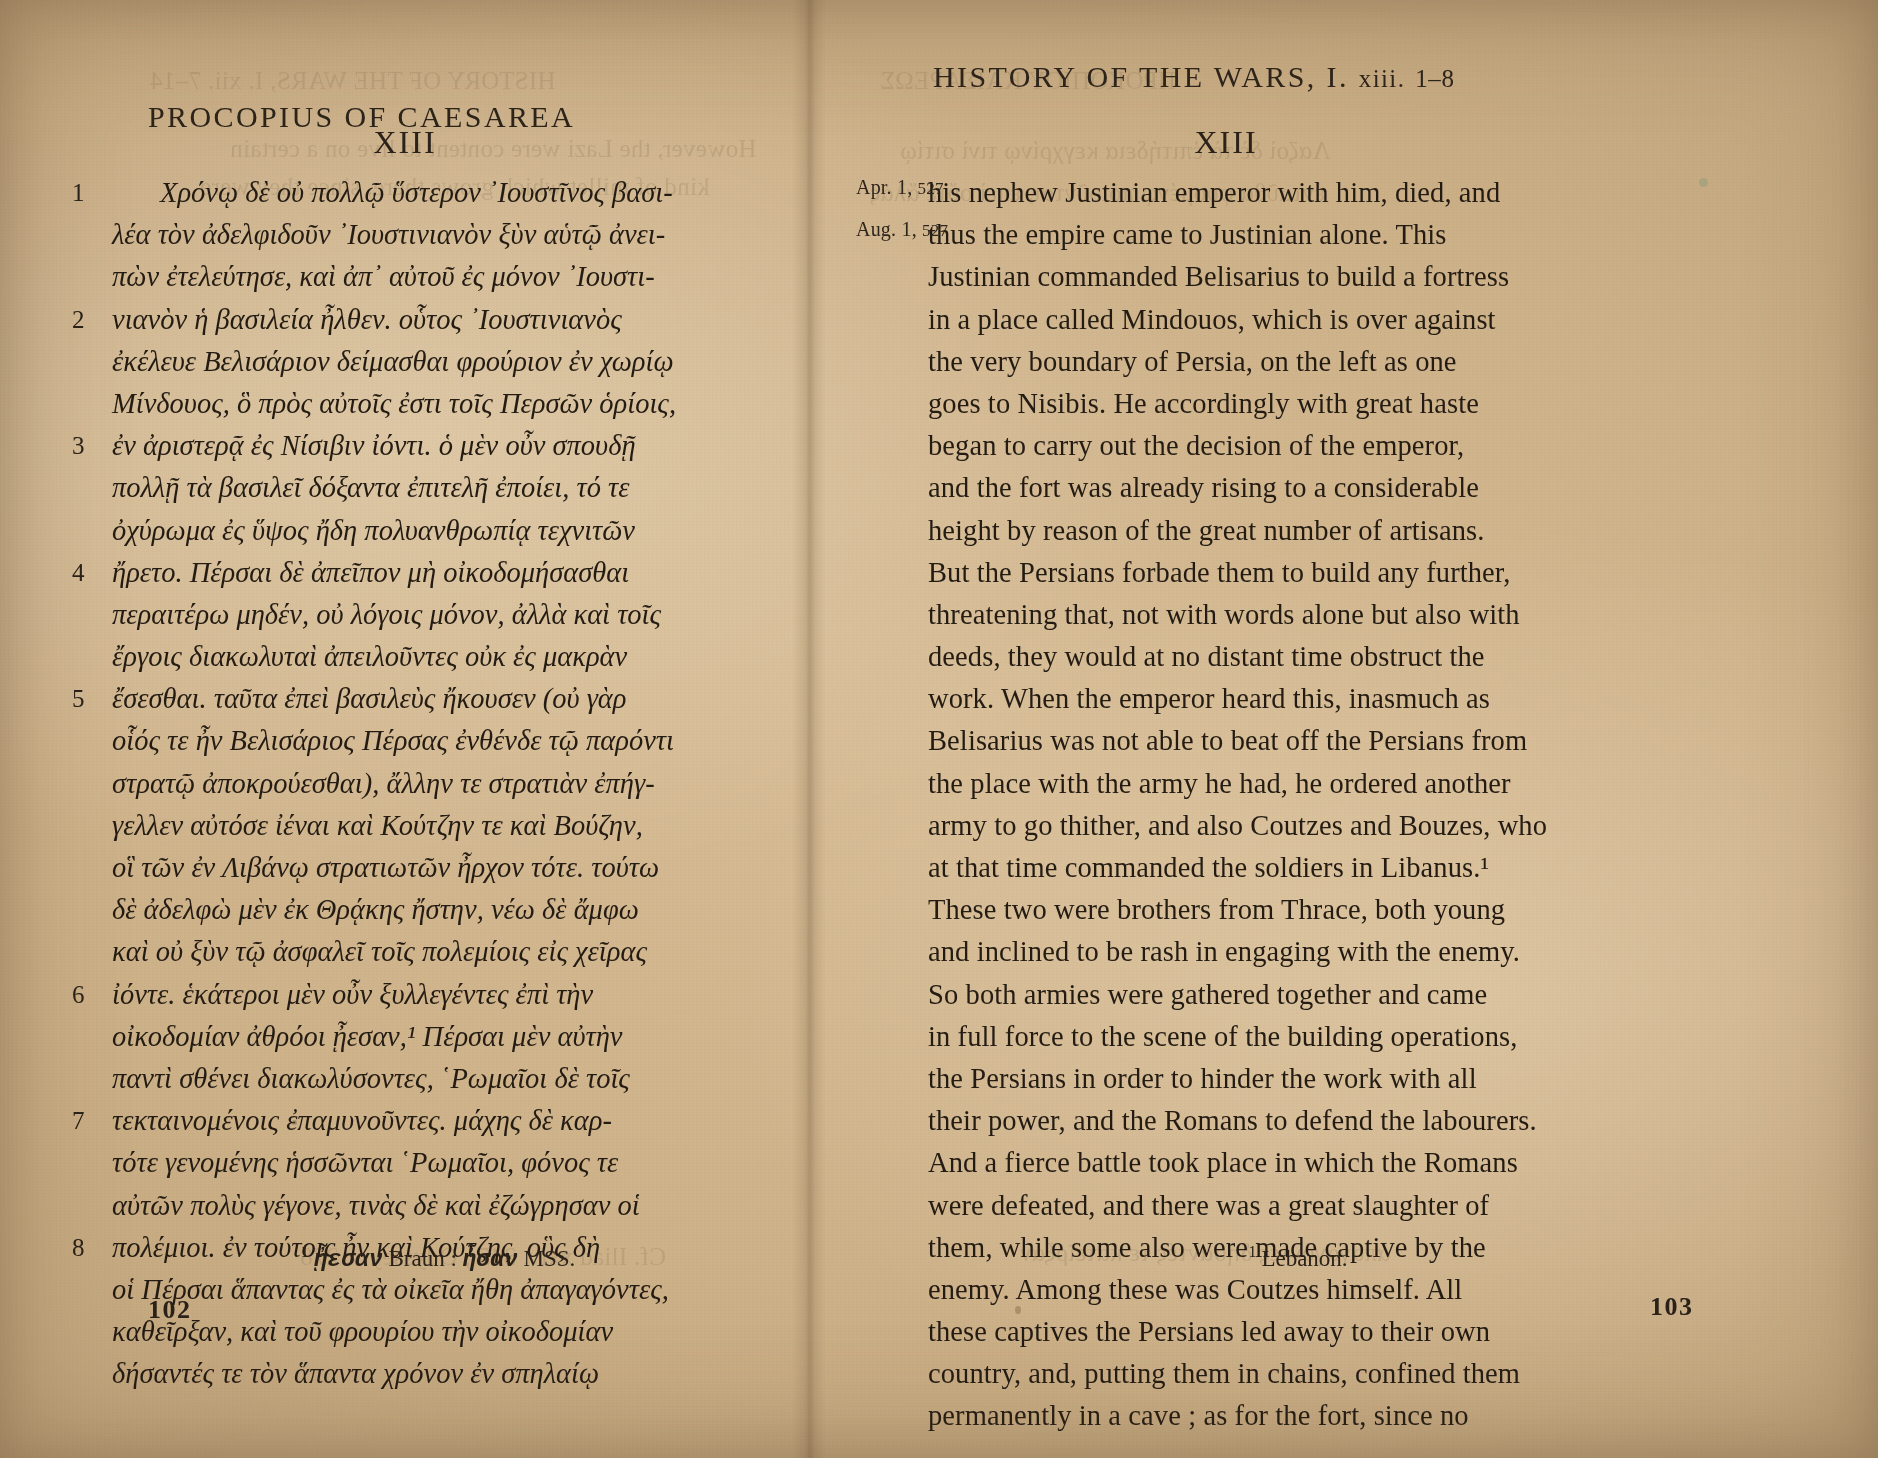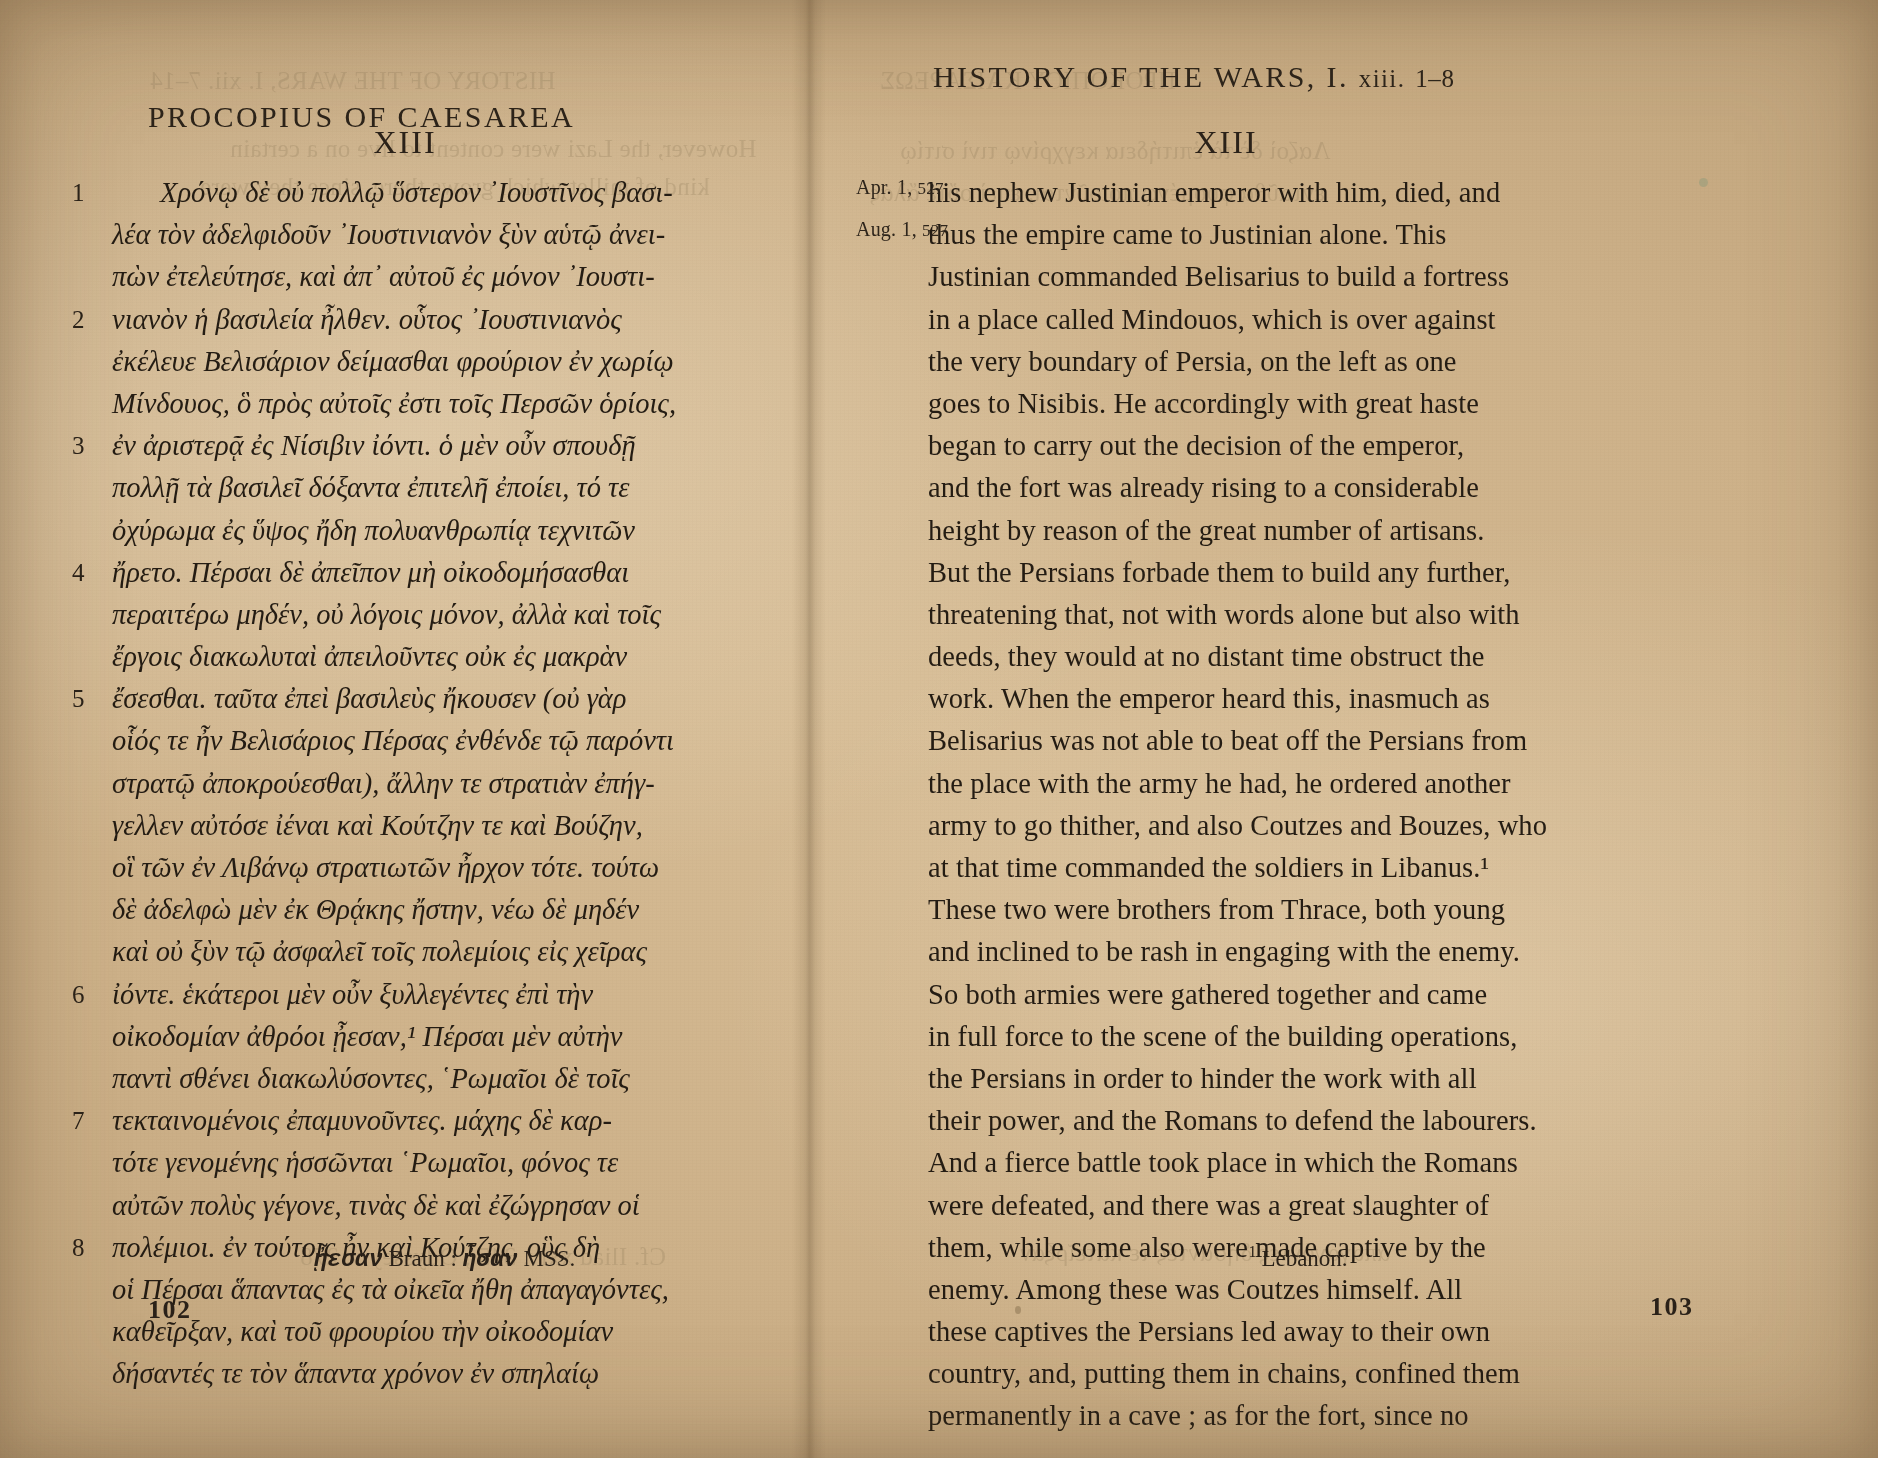--- a/index.html
+++ b/index.html
@@ -242,21 +242,21 @@
         <div class="g-line"><span class="txt">πολλῇ τὰ βασιλεῖ δόξαντα ἐπιτελῆ ἐποίει, τό τε</span></div>
         <div class="g-line"><span class="txt">ὀχύρωμα ἐς ὕψος ἤδη πολυανθρωπίᾳ τεχνιτῶν</span></div>
         <div class="g-line"><span class="sect">4</span><span class="txt">ἤρετο.   Πέρσαι δὲ ἀπεῖπον μὴ οἰκοδομήσασθαι</span></div>
         <div class="g-line"><span class="txt">περαιτέρω μηδέν, οὐ λόγοις μόνον, ἀλλὰ καὶ τοῖς</span></div>
         <div class="g-line"><span class="txt">ἔργοις διακωλυταὶ ἀπειλοῦντες οὐκ ἐς μακρὰν</span></div>
         <div class="g-line"><span class="sect">5</span><span class="txt">ἔσεσθαι.   ταῦτα ἐπεὶ βασιλεὺς ἤκουσεν (οὐ γὰρ</span></div>
         <div class="g-line"><span class="txt">οἷός τε ἦν Βελισάριος Πέρσας ἐνθένδε τῷ παρόντι</span></div>
         <div class="g-line"><span class="txt">στρατῷ ἀποκρούεσθαι), ἄλλην τε στρατιὰν ἐπήγ-</span></div>
         <div class="g-line"><span class="txt">γελλεν αὐτόσε ἰέναι καὶ Κούτζην τε καὶ Βούζην,</span></div>
         <div class="g-line"><span class="txt">οἳ τῶν ἐν Λιβάνῳ στρατιωτῶν ἦρχον τότε. τούτω</span></div>
-        <div class="g-line"><span class="txt">δὲ ἀδελφὼ μὲν ἐκ Θρᾴκης ἤστην, νέω δὲ μηδέν</span></div>
+        <div class="g-line"><span class="txt">δὲ ἀδελφὼ μὲν ἐκ Θρᾴκης ἤστην, νέω δὲ ἄμφω</span></div>
         <div class="g-line"><span class="txt">καὶ οὐ ξὺν τῷ ἀσφαλεῖ τοῖς πολεμίοις εἰς χεῖρας</span></div>
         <div class="g-line"><span class="sect">6</span><span class="txt">ἰόντε.   ἑκάτεροι μὲν οὖν ξυλλεγέντες ἐπὶ τὴν</span></div>
         <div class="g-line"><span class="txt">οἰκοδομίαν ἀθρόοι ᾖεσαν,¹ Πέρσαι μὲν αὐτὴν</span></div>
         <div class="g-line"><span class="txt">παντὶ σθένει διακωλύσοντες, ῾Ρωμαῖοι δὲ τοῖς</span></div>
         <div class="g-line"><span class="sect">7</span><span class="txt">τεκταινομένοις ἐπαμυνοῦντες.   μάχης δὲ καρ-</span></div>
         <div class="g-line"><span class="txt">τότε γενομένης ἡσσῶνται ῾Ρωμαῖοι, φόνος τε</span></div>
         <div class="g-line"><span class="txt">αὐτῶν πολὺς γέγονε, τινὰς δὲ καὶ ἐζώγρησαν οἱ</span></div>
         <div class="g-line"><span class="sect">8</span><span class="txt">πολέμιοι.   ἐν τούτοις ἦν καὶ Κούτζης.   οὓς δὴ</span></div>
         <div class="g-line"><span class="txt">οἱ Πέρσαι ἅπαντας ἐς τὰ οἰκεῖα ἤθη ἀπαγαγόντες,</span></div>
         <div class="g-line"><span class="txt">καθεῖρξαν, καὶ τοῦ φρουρίου τὴν οἰκοδομίαν</span></div>

